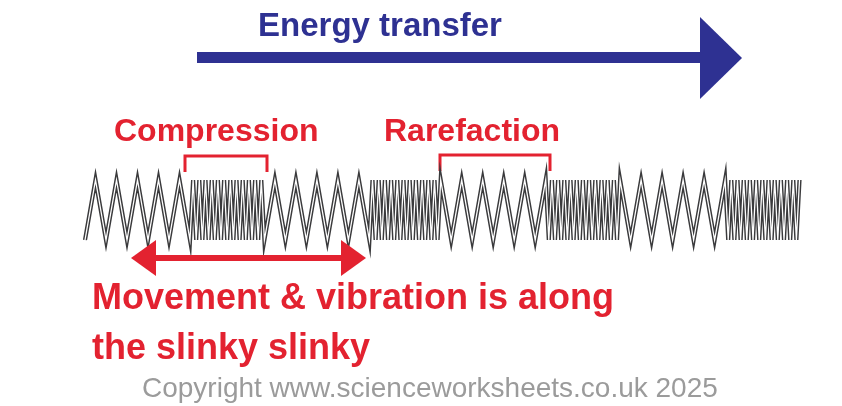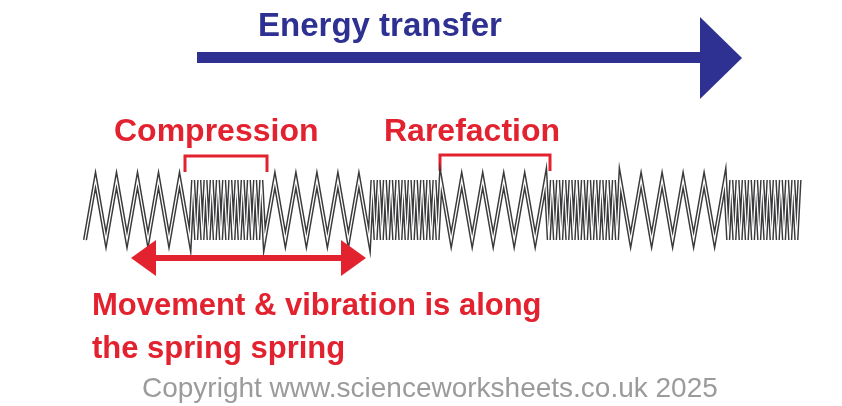--- a/index.html
+++ b/index.html
@@ -39,22 +39,22 @@
   .red-label {
     font-size: 32px;
     font-weight: 600;
     color: var(--red);
   }
   .compression-label { left: 114px; top: 112px; text-align: center; }
   .rarefaction-label { left: 384px; top: 112px; }
   .movement-label {
     position: absolute;
     left: 92px;
-    top: 284px;
-    font-size: 31px;
+    top: 272px;
+    font-size: 36px;
     font-weight: 600;
     line-height: 1.38;
     color: var(--red);
   }
   .copyright-label {
     left: 142px;
     top: 372px;
     font-size: 28px;
     font-weight: 400;
     color: var(--gray);
@@ -109,17 +109,17 @@
   </svg>
 
   <div class="label energy-label">Energy transfer</div>
 
   <div class="label red-label compression-label">Compression</div>
 
   <div class="label red-label rarefaction-label">Rarefaction</div>
 
   <div class="movement-label">
     <div>Movement &amp; vibration is along</div>
-    <div>the spring spring</div>
+    <div>the slinky slinky</div>
   </div>
 
   <div class="label copyright-label">Copyright www.scienceworksheets.co.uk 2025</div>
 </div>
 
 </body></html>

